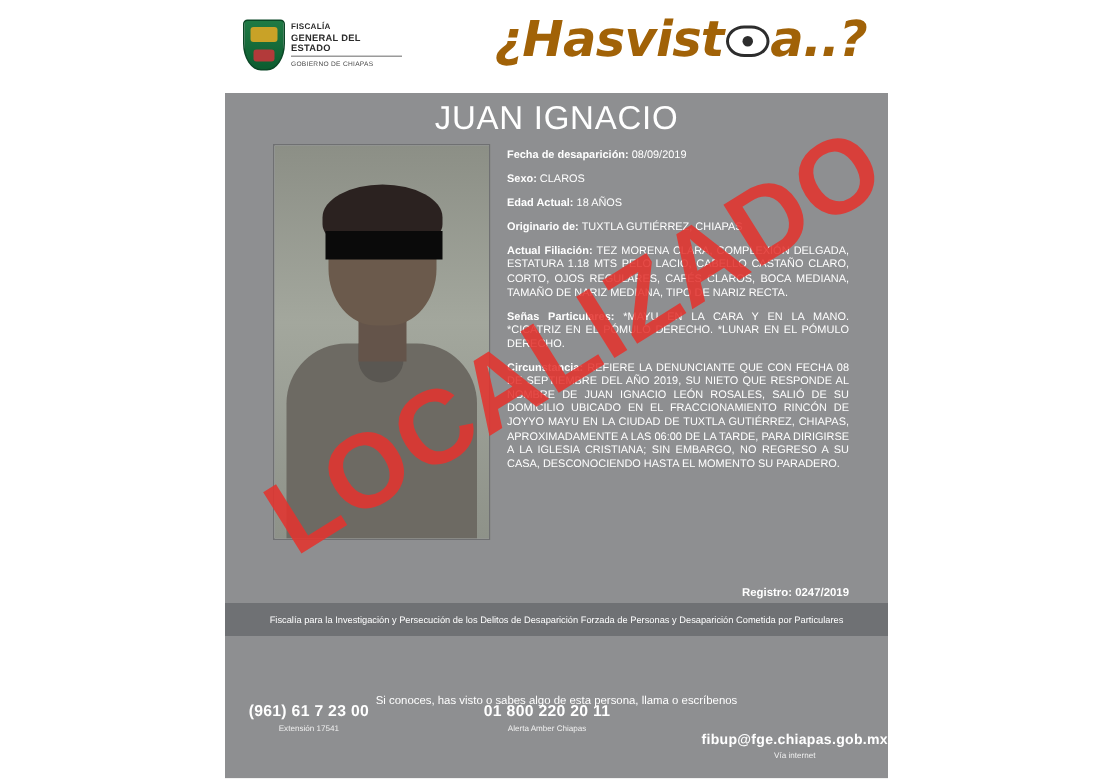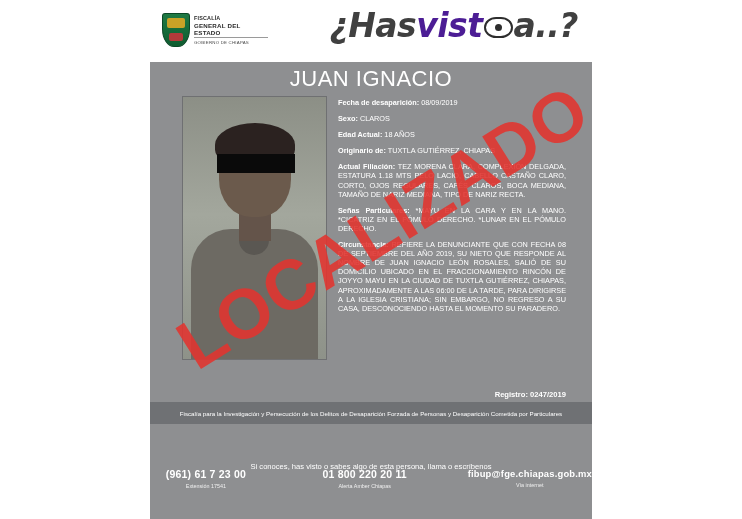--- a/index.html
+++ b/index.html
@@ -98,22 +98,22 @@
     position: absolute;
     right: 14px;
     top: 6px;
     font-size: 33px;
     font-weight: bold;
     font-style: italic;
     letter-spacing: -0.5px;
     white-space: nowrap;
     font-family: "DejaVu Sans", sans-serif;
   }
-  .hv-dark { color: #404040; }
-  .hv-blue { color: #4c1d95; text-align: right; }
+  .hv-dark { color: #a16207; }
+  .hv-blue { color: #a16207; text-align: right; }
   .hv-eye {
     display: inline-block;
     width: 25px;
     height: 17px;
     border: 2.6px solid #2d2d2d;
     border-radius: 50% 50% 50% 50% / 60% 60% 60% 60%;
     position: relative;
     margin: 0 1px;
     vertical-align: -1px;
   }
@@ -300,20 +300,21 @@
     text-align: center;
     color: #ffffff;
   }
   .contact .main {
     font-size: 10.5px;
     font-weight: bold;
     letter-spacing: 0.2px;
   }
   .contact .main.small {
     font-size: 9.4px;
+    margin-top: 19px;
   }
   .contact .sub {
     font-size: 5.4px;
     margin-top: 3px;
     color: #f0f0f0;
   }
 
   
   #stamp {
     position: absolute;

